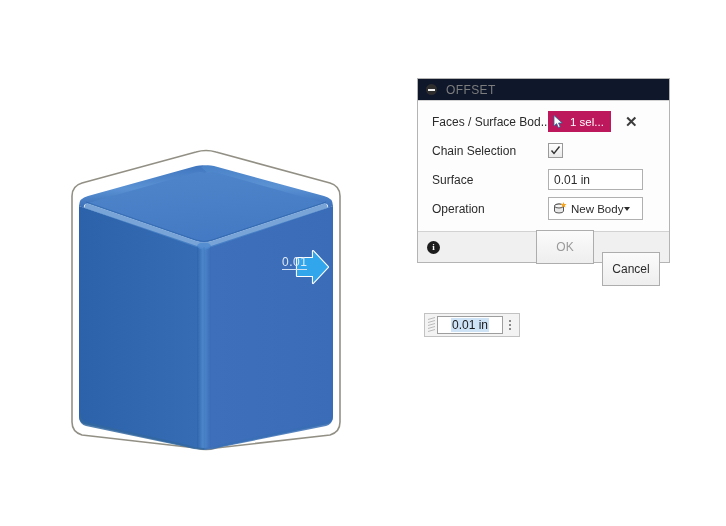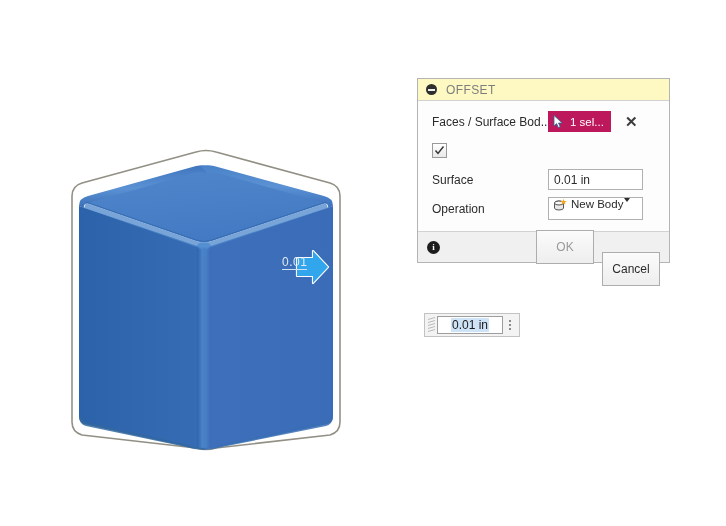--- a/index.html
+++ b/index.html
@@ -47,21 +47,21 @@
     position: absolute;
     left: 417px;
     top: 78px;
     width: 253px;
     background: #fdfdfd;
     border: 1px solid #b4b4b4;
     box-sizing: border-box;
   }
   .dlg-title {
     height: 22px;
-    background: #fef9c3;
+    background: #0f172a;
     border-bottom: 1px solid #d2d2d2;
     display: flex;
     align-items: center;
     padding: 0 8px;
     box-sizing: border-box;
   }
   .collapse-icon {
     width: 11px; height: 11px;
     border-radius: 50%;
     background: #2e2e2e;
@@ -162,21 +162,21 @@
   }
 
   
   .dropdown {
     width: 95px;
     height: 23px;
     box-sizing: border-box;
     border: 1px solid #b0b0b0;
     background: #ffffff;
     display: flex;
-    align-items: flex-start;
+    align-items: center;
     padding: 0 12px 0 3px;
     cursor: pointer;
   }
   .dropdown .body-icon { width: 16px; height: 16px; flex: 0 0 auto; }
   .dropdown .dd-label {
     flex: 1 1 auto;
     font-size: 11.5px;
     color: #2b2b2b;
     margin-left: 3px;
     white-space: nowrap;
@@ -379,20 +379,21 @@
           <svg class="cursor-icon" viewBox="0 0 12 14">
             <path d="M1 0.5 L1 11 L3.6 8.6 L5.4 12.6 L7.2 11.8 L5.5 8 L9.2 8 Z" fill="#ffffff" stroke="#1c6fa0" stroke-width="0.8"></path>
           </svg>
           <span>1 sel...</span>
         </div>
         <span class="clear-sel">✕</span>
       </div>
     </div>
 
     <div class="dlg-row">
+      <div class="row-label">Chain Selection</div>
       <div class="row-control">
         <span class="cbox">
           <svg width="11" height="11" viewBox="0 0 11 11">
             <path d="M1.5 5.5 L4 8.5 L9.5 1.5" fill="none" stroke="#333333" stroke-width="1.4"></path>
           </svg>
         </span>
       </div>
     </div>
 
     <div class="dlg-row">

